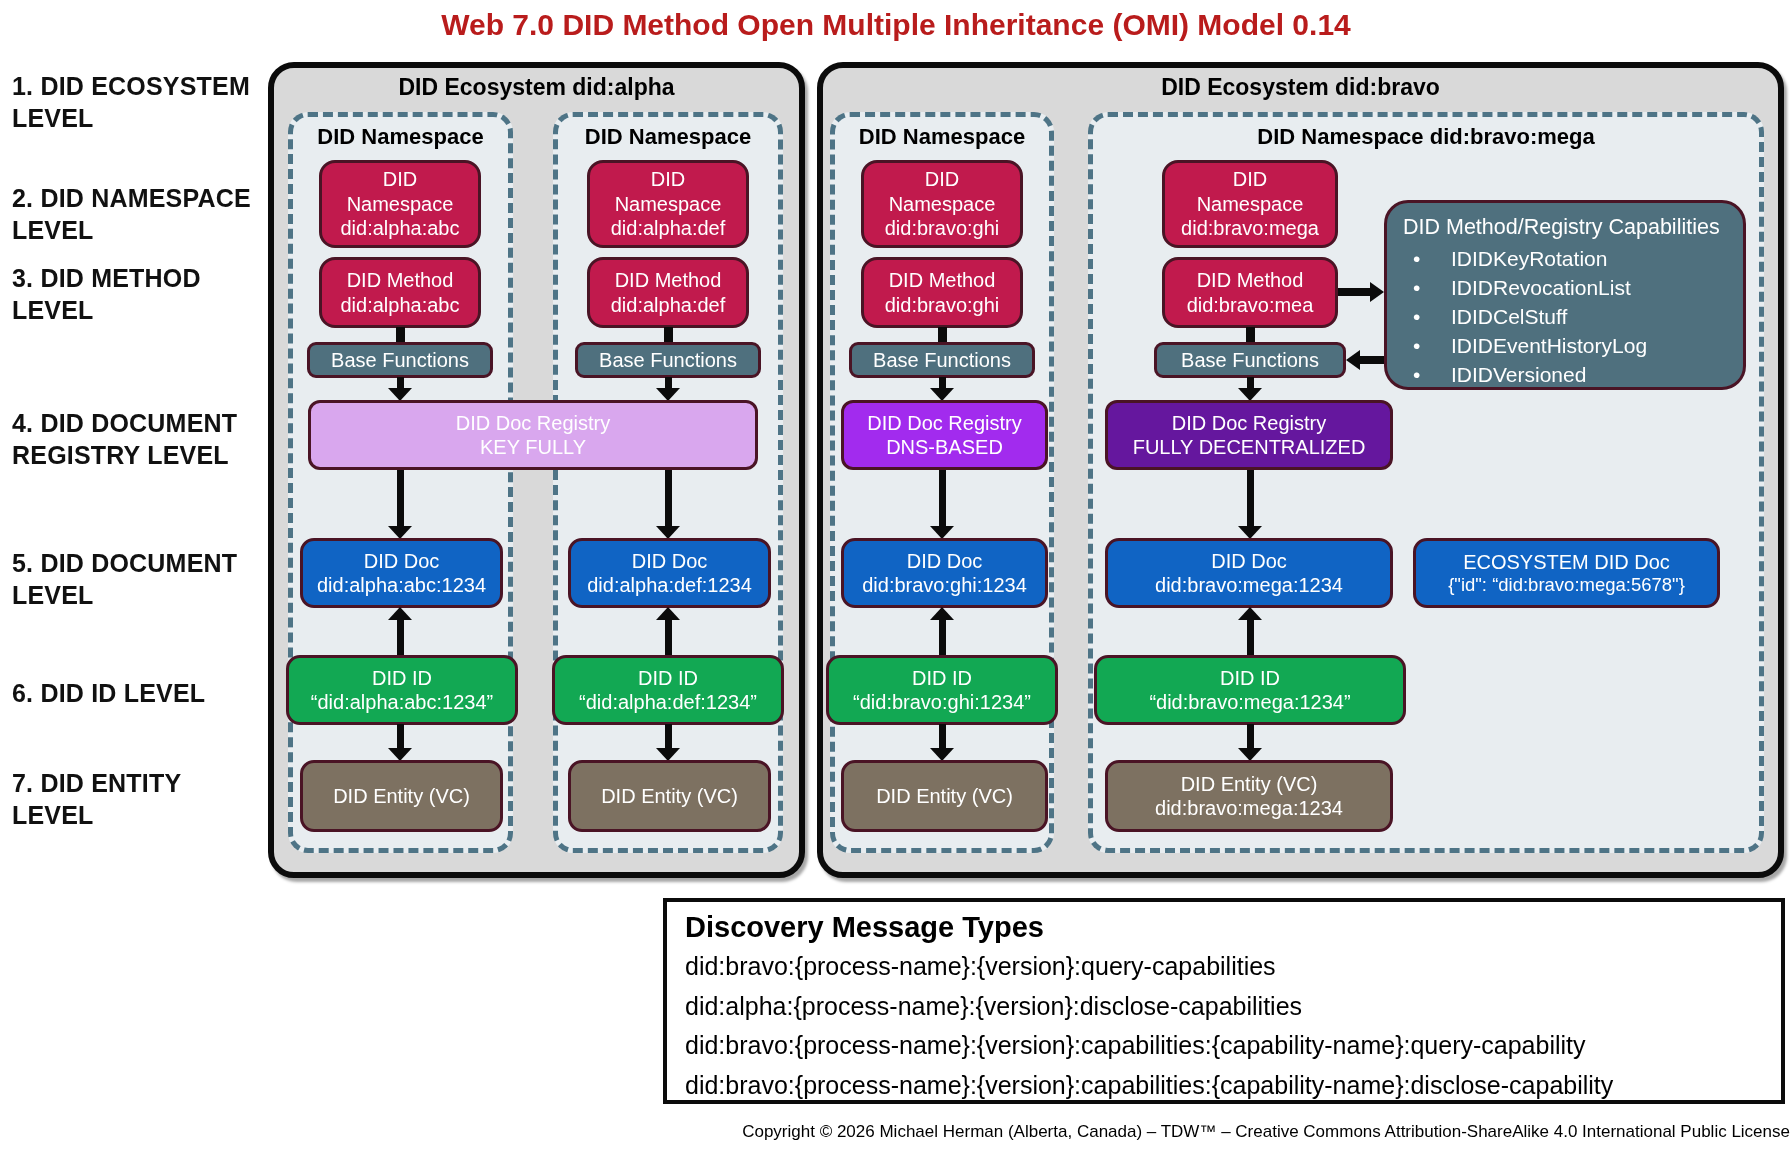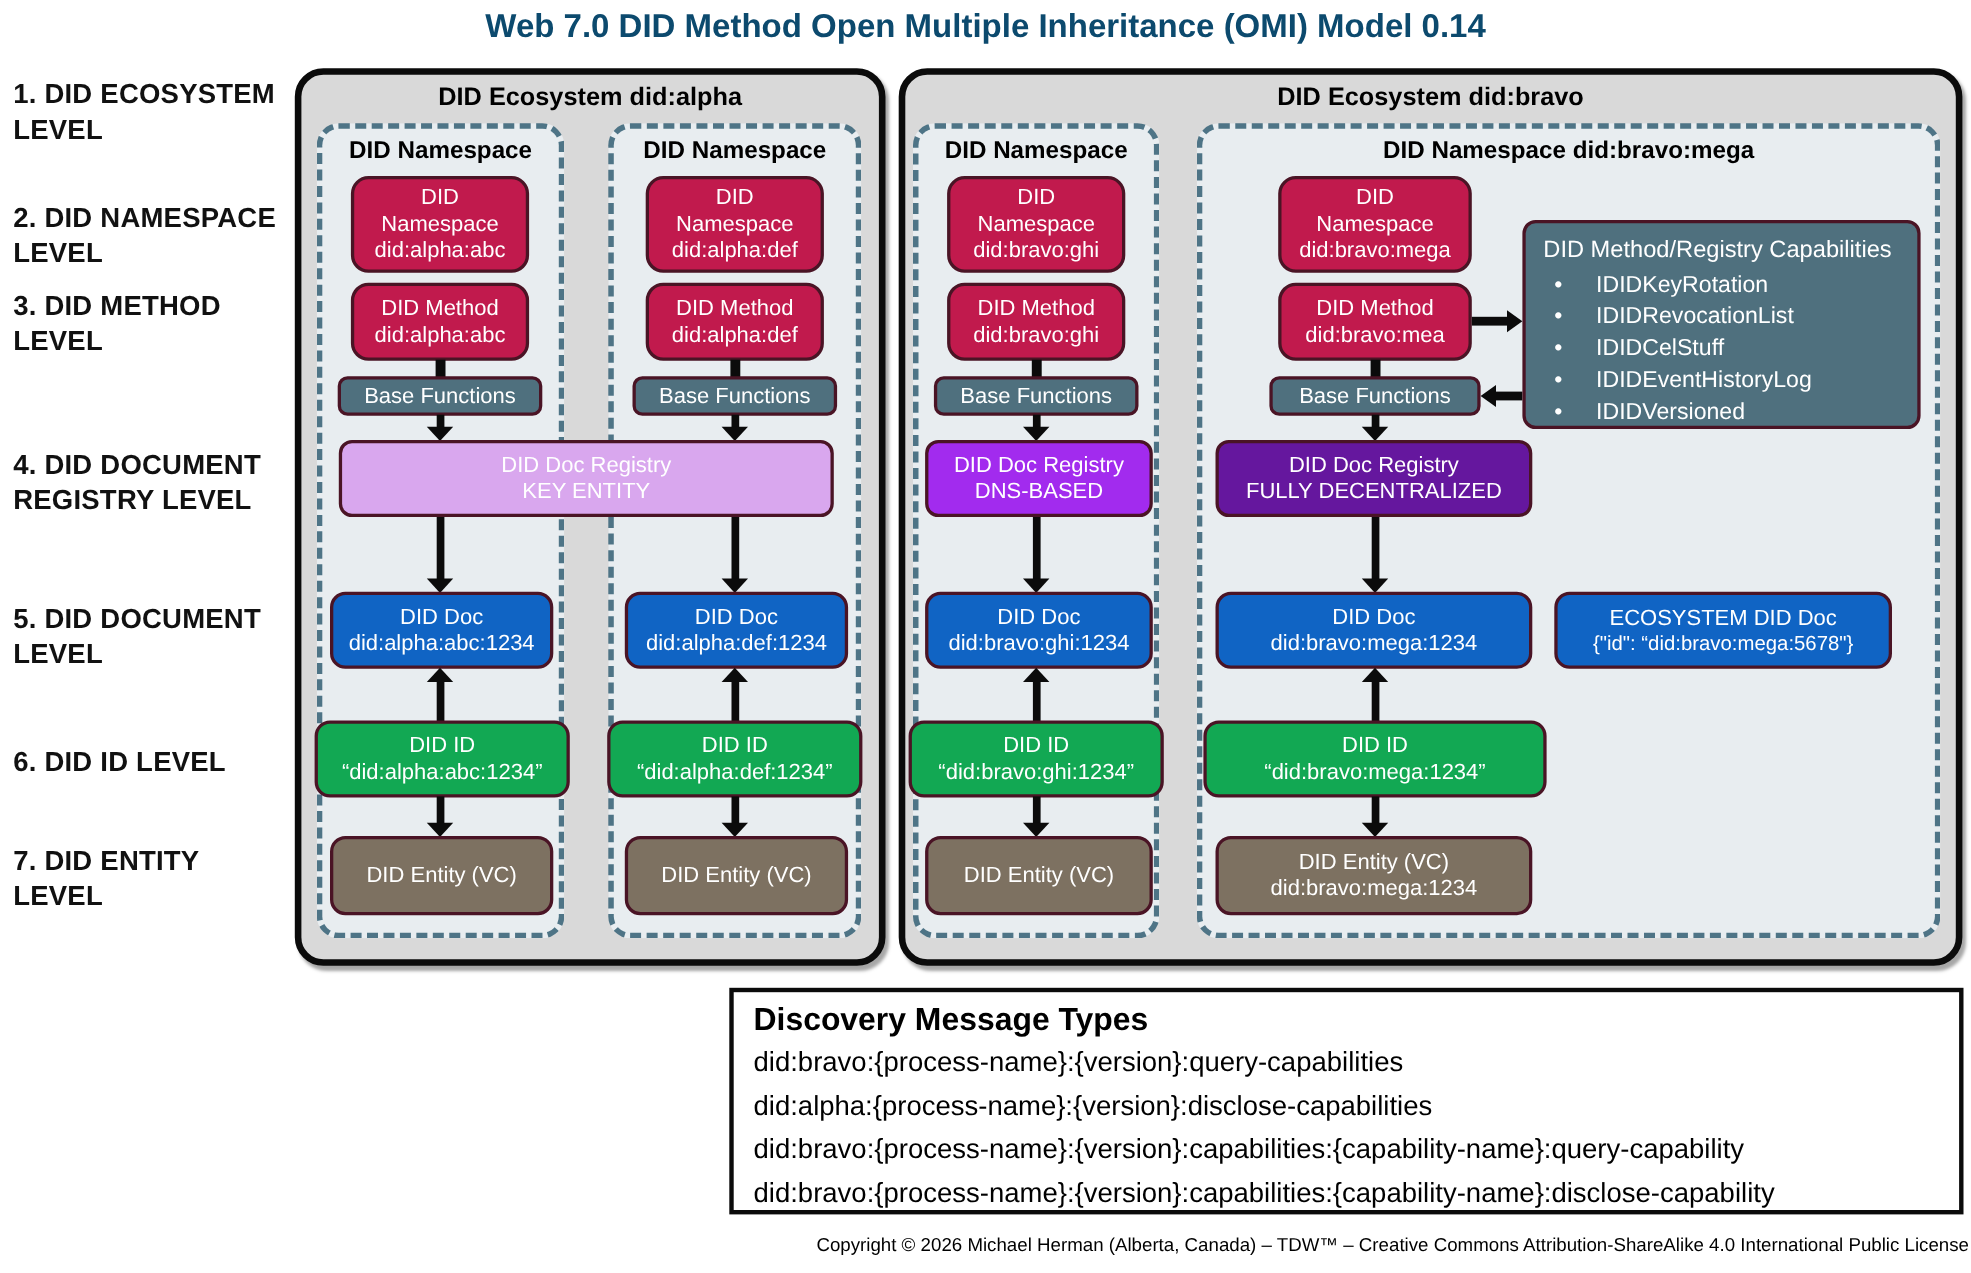--- a/index.html
+++ b/index.html
@@ -1,19 +1,19 @@
 <!DOCTYPE html>
 <html><head>
 <meta charset="utf-8">
 <style>
   html,body{margin:0;padding:0;background:#ffffff;}
   .page{position:relative;width:1792px;height:1157px;background:#ffffff;
         font-family:"Liberation Sans",sans-serif;overflow:hidden;}
   .title{position:absolute;left:0;top:8px;width:1792px;text-align:center;
-         font-size:30px;font-weight:bold;color:#0c4a6e;}
+         font-size:30px;font-weight:bold;color:#b91c1c;}
   .level-label{position:absolute;left:12px;width:252px;font-size:25px;font-weight:bold;
          color:#111;line-height:1.28;letter-spacing:.2px;}
   .eco{position:absolute;background:#D9D9D9;border:6px solid #0b0b0b;border-radius:26px;
          box-sizing:border-box;box-shadow:3px 4px 3px rgba(0,0,0,.35);}
   .eco-title{position:absolute;text-align:center;font-size:23px;font-weight:bold;color:#000;}
   .dashed{position:absolute;background:#E8EDF0;border:5px dashed #4E7486;border-radius:20px;
          box-sizing:border-box;}
   .ns-header{position:absolute;text-align:center;font-size:22px;font-weight:bold;color:#000;}
   .box{position:absolute;box-sizing:border-box;border:3px solid #4A1425;color:#fff;
        display:flex;flex-direction:column;justify-content:center;align-items:center;
@@ -42,21 +42,21 @@
   .ah{position:absolute;height:20px;}
   .ah .stem{position:absolute;top:50%;margin-top:-4px;height:8px;background:#0b0b0b;}
   .ah.right .stem{left:0;right:13px;}
   .ah.right .head{position:absolute;right:0;top:0;width:0;height:0;
       border-top:10px solid transparent;border-bottom:10px solid transparent;border-left:14px solid #0b0b0b;}
   .ah.left .stem{right:0;left:13px;}
   .ah.left .head{position:absolute;left:0;top:0;width:0;height:0;
       border-top:10px solid transparent;border-bottom:10px solid transparent;border-right:14px solid #0b0b0b;}
   
   .caps{position:absolute;left:1384px;top:200px;width:362px;height:190px;box-sizing:border-box;
-        background:#4F707E;border:3px solid #4A1425;border-radius:12px;color:#fff;
+        background:#4F707E;border:3px solid #4A1425;border-radius:24px;color:#fff;
         padding:12px 14px 8px 16px;font-size:21px;}
   .caps-title{font-size:21.5px;margin-bottom:4px;}
   .caps ul{margin:2px;padding:0;}
   .caps li{list-style:none;position:relative;padding-left:46px;line-height:29px;}
   .caps li::before{content:"\2022";position:absolute;left:8px;}
   
   .disc{position:absolute;left:663px;top:898px;width:1122px;height:206px;box-sizing:border-box;
         background:#fff;border:4px solid #0b0b0b;padding:6px 18px;}
   .disc-title{font-size:29px;font-weight:bold;color:#000;line-height:1.35;}
   .disc-line{font-size:25px;color:#000;line-height:1.58;}
@@ -168,21 +168,21 @@
   <div class="av down" style="left:655px;top:724px;height:37px">
       <span class="stem"></span>
       <span class="head"></span>
     </div>
   <div class="box brown" style="left:568px;top:760px;width:203px;height:72px">
     <span class="lbl">DID Entity (VC)</span>
   </div>
 
   <div class="box lavender" style="left:308px;top:400px;width:450px;height:70px">
     <span class="lbl">DID Doc Registry</span>
-    <span class="val">KEY ENTITY</span>
+    <span class="val">KEY FULLY</span>
   </div>
 
   <div class="box crimson ns-wrap" style="left:861px;top:160px;width:162px;height:88px">
     <span class="lbl">DID Namespace</span>
     <span class="val">did:bravo:ghi</span>
   </div>
   <div class="box crimson" style="left:861px;top:257px;width:162px;height:71px">
     <span class="lbl">DID Method</span>
     <span class="val">did:bravo:ghi</span>
   </div>

